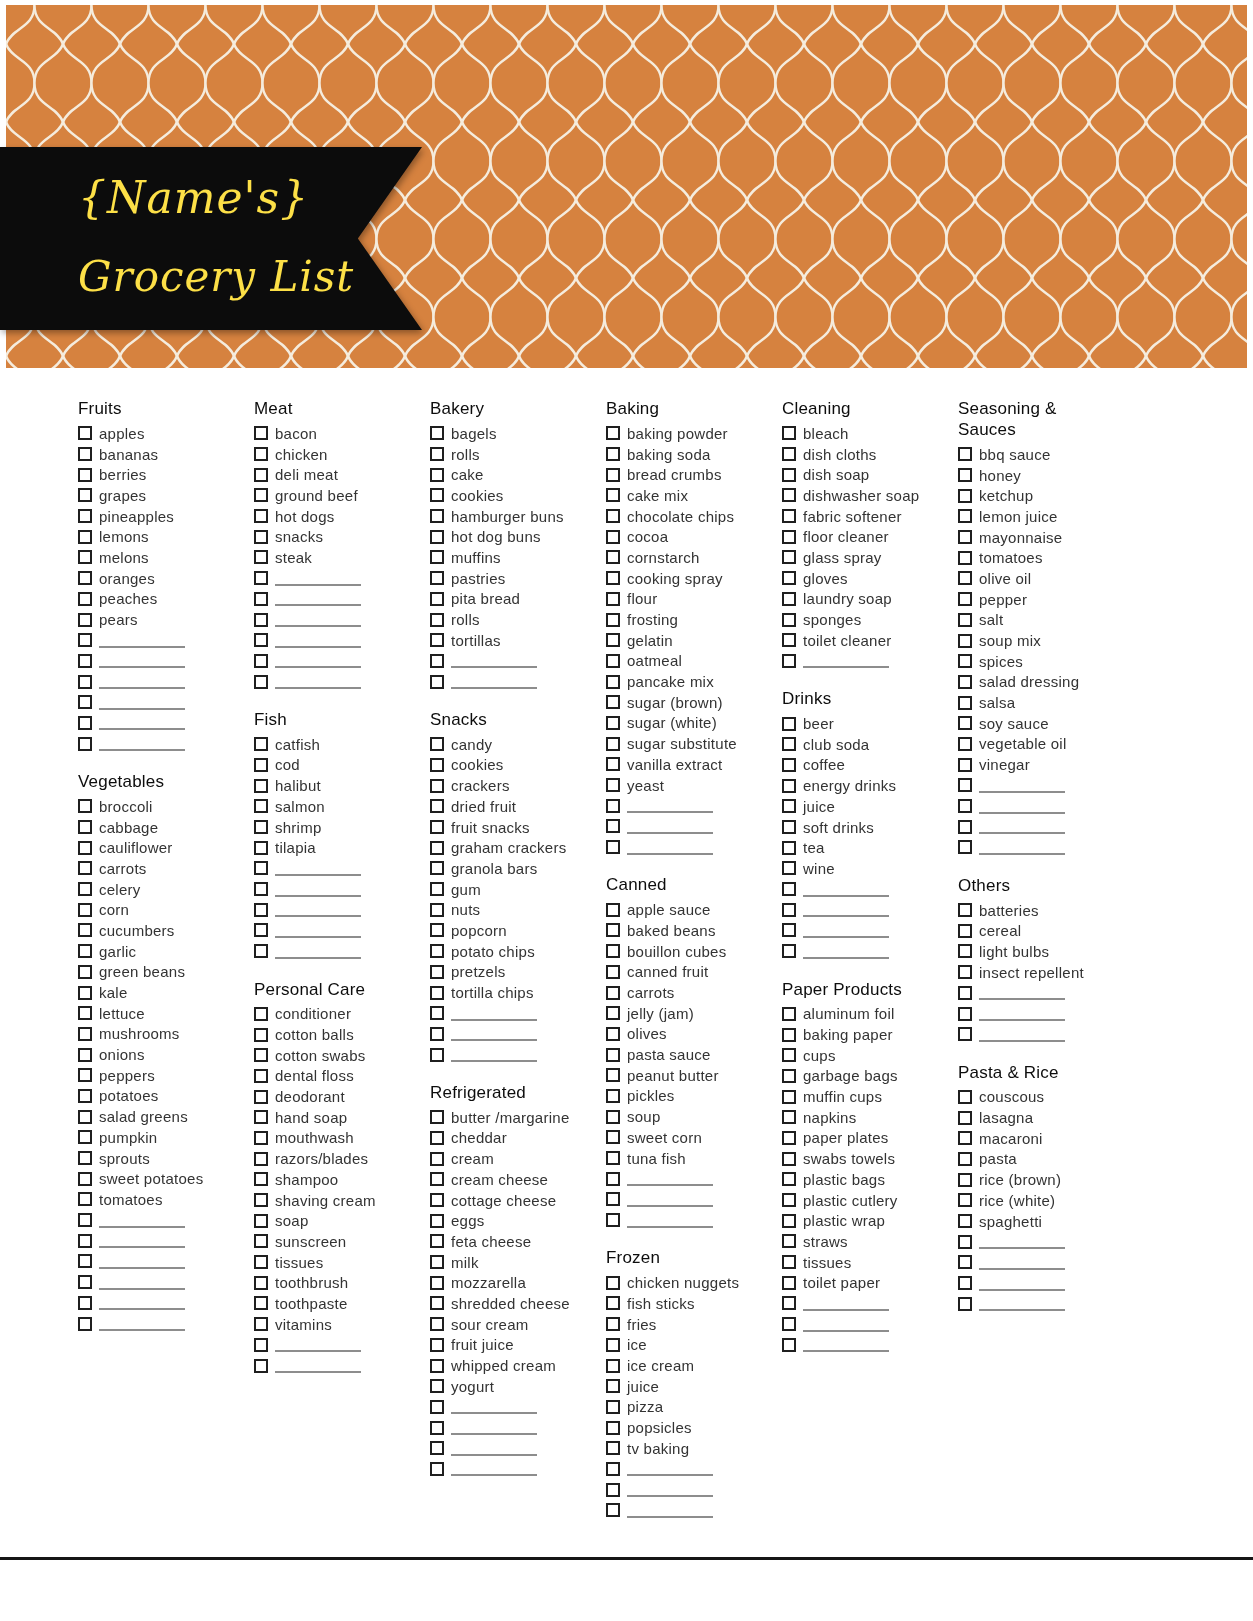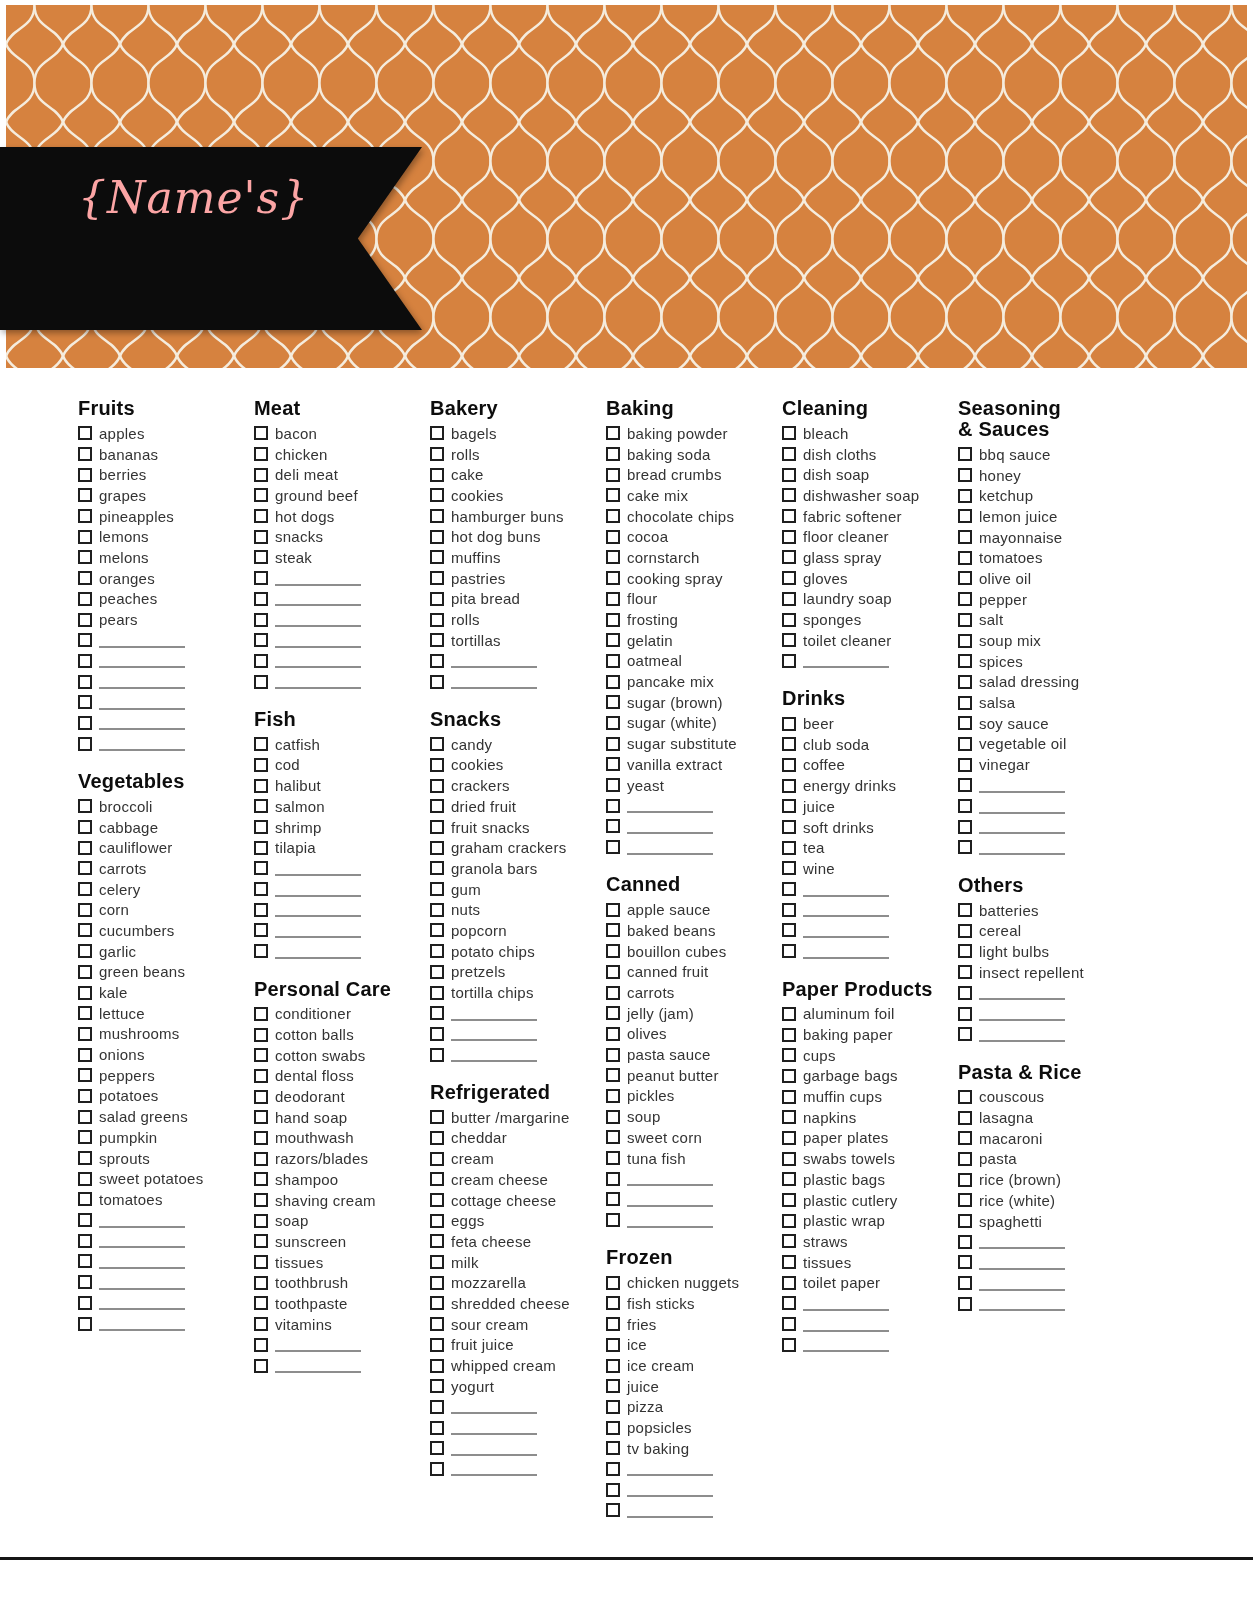--- a/index.html
+++ b/index.html
@@ -23,34 +23,34 @@
   .pat-bg{fill:var(--pattern-orange);}
   .pat-shape{fill:var(--pattern-orange);stroke:var(--pattern-line);stroke-width:2.4;}
   
   .banner-wrap{
     position:absolute;left:0;top:147px;width:422px;height:183px;
     filter:drop-shadow(2px 3px 3px rgba(0,0,0,0.35));
   }
   .banner{
     width:100%;height:100%;background:var(--banner-black);
     clip-path:polygon(0 0,100% 0,84.8% 50%,100% 100%,0 100%);
-    box-sizing:border-box;padding:10px 0 0 78px;color:#fca5a5;
+    box-sizing:border-box;padding:10px 0 0 78px;color:#fde047;
     font-family:"DejaVu Serif",serif;font-style:italic;
   }
   .banner-line1{font-size:44px;line-height:82px;letter-spacing:1px;}
   .banner-line2{font-size:42px;line-height:76px;letter-spacing:1px;}
   
   .columns{
     position:absolute;left:78px;top:398px;right:4px;
     display:flex;flex-direction:row;align-items:flex-start;
   }
   .col{width:176px;flex:0 0 176px;}
   .section{margin:0;}
   .sec-title{
-    margin:0 16px 4px 0;font-size:20px;font-weight:700;color:var(--header-text);
+    margin:0 16px 4px 0;font-size:17px;font-weight:400;color:var(--header-text);
     letter-spacing:0.2px;line-height:21px;white-space:nowrap;
   }
   .section + .section .sec-title{margin-top:17px;}
   .sec-title.wrap{white-space:normal;max-width:118px;}
   .row{display:flex;align-items:center;height:20.7px;}
   .checkbox{
     flex:0 0 auto;width:10px;height:10px;border:2px solid #1f1f1f;
     margin-right:7px;background:#ffffff;box-sizing:content-box;
   }
   .item-label{
@@ -78,20 +78,21 @@
         <path class="pat-shape" transform="translate(28.5,39)" d="M28.5 0 C35 17 57 16 57 39 C57 62 35 61 28.5 78 C22 61 0 62 0 39 C0 16 22 17 28.5 0 Z"></path>
       </pattern>
     </defs>
     <rect x="0" y="0" width="100%" height="100%" fill="url(#ogee)"></rect>
   </svg>
 </div>
 
 <div class="banner-wrap">
   <div class="banner">
     <div class="banner-line1">{Name's}</div>
+    <div class="banner-line2">Grocery List</div>
   </div>
 </div>
 
 <main class="columns">
     <div class="col">
       <section class="section">
         <h3 class="sec-title">Fruits</h3>
         <div class="row">
           <span class="checkbox"></span>
           <span class="item-label">apples</span>

